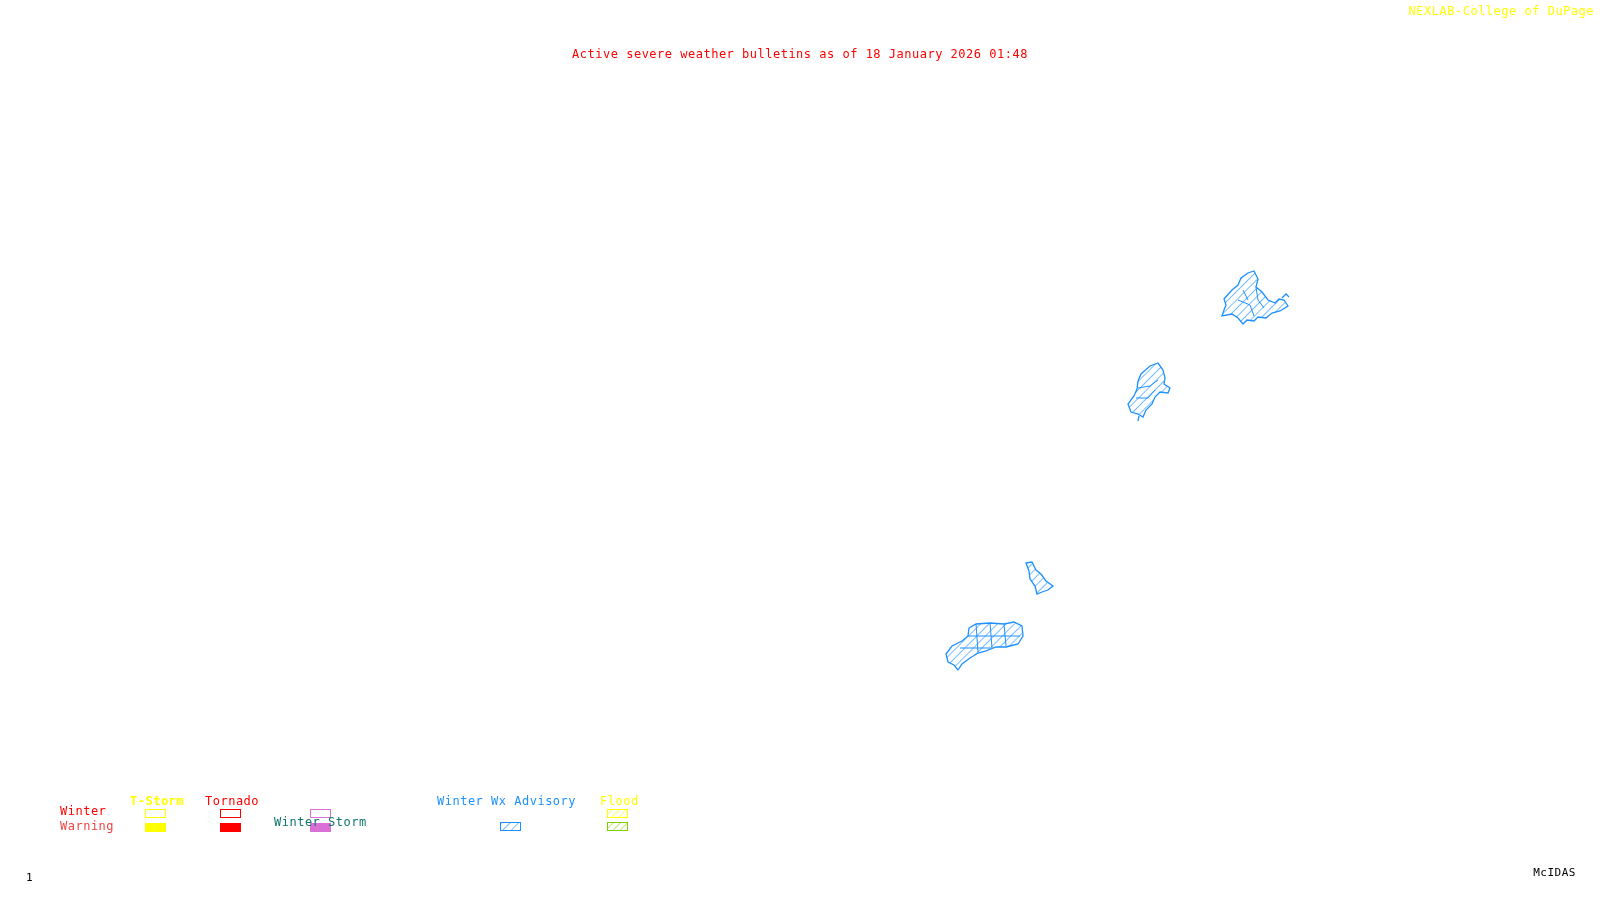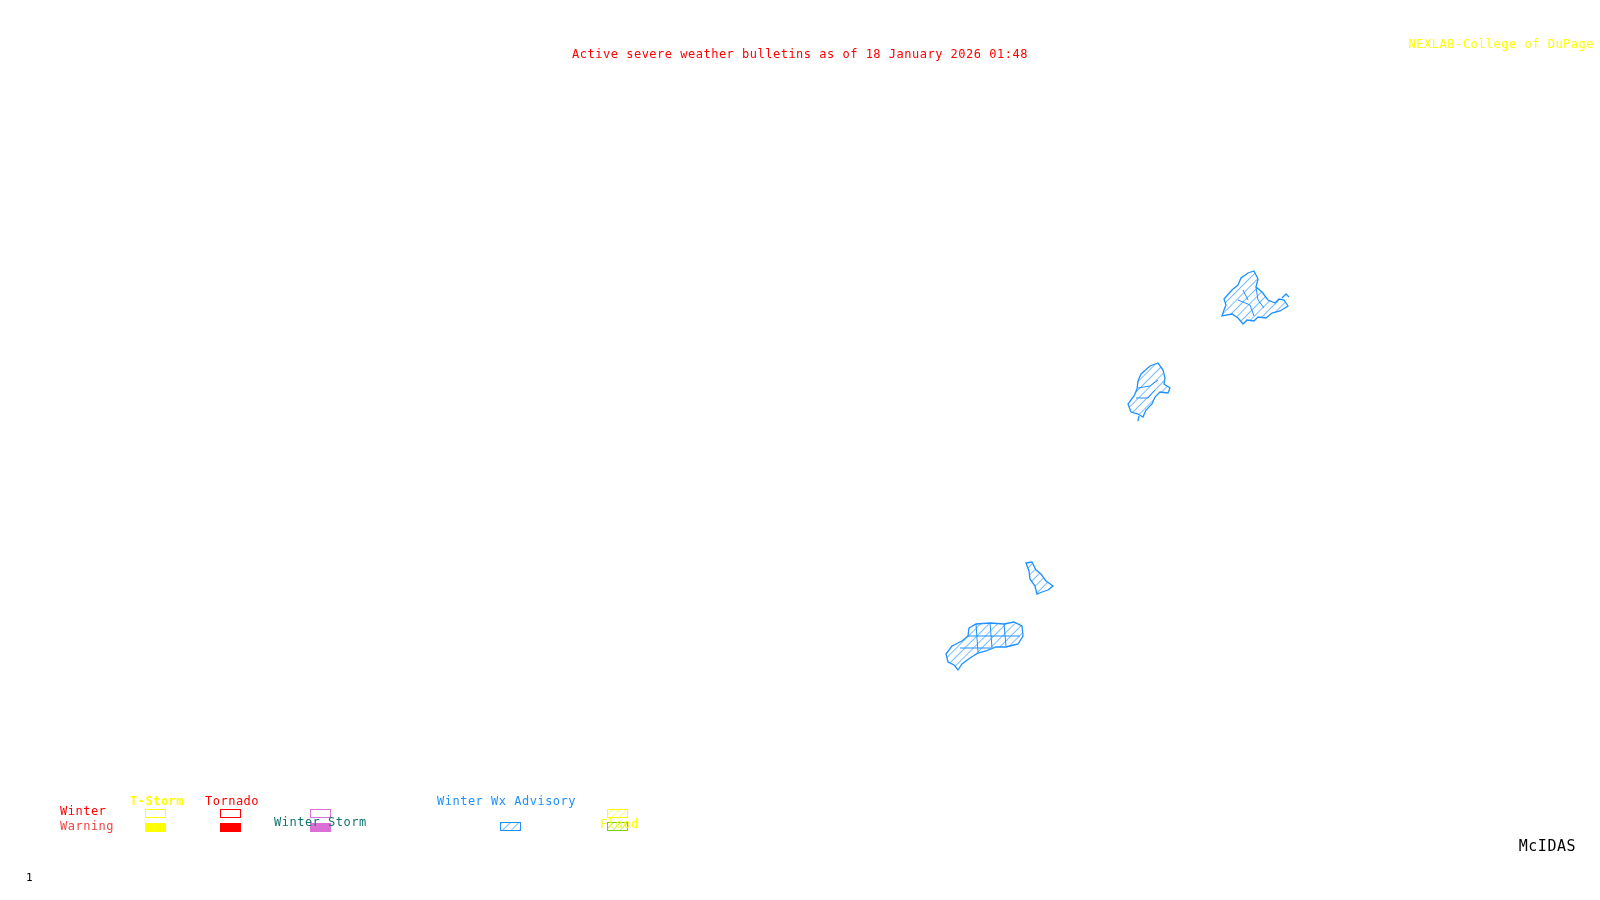--- a/index.html
+++ b/index.html
@@ -1,22 +1,22 @@
 <!DOCTYPE html>
 <html><head>
 <meta charset="utf-8">
 <style>
   html, body { margin: 0; padding: 0; background: #ffffff; }
   body { width: 1600px; height: 900px; position: relative; overflow: hidden;
          font-family: "DejaVu Sans Mono", monospace; }
   .txt { position: absolute; font-size: 12px; line-height: 12px; white-space: nowrap; letter-spacing: 0.5px; }
   .title { left: 0; width: 1600px; text-align: center; top: 24px; color: #ff0000; margin-top: 24px; }
-  .credit { right: 6px; top: 5px; color: #ffff00; margin-top: 33px; }
+  .credit { right: 6px; top: 5px; color: #ffff00; }
   .frame-num { left: 26px; top: 872px; color: #000; font-size: 11px; }
-  .mcidas { right: 24px; top: 840px; color: #000; font-size: 15px; padding-left: 35px; }
+  .mcidas { right: 24px; top: 867px; color: #000; font-size: 11px; padding-left: 35px; }
   svg.map { position: absolute; left: 0; top: 0; }
 </style>
 </head>
 <body>
 
 <div class="txt title">Active severe weather bulletins as of 18 January 2026 01:48</div>
 <div class="txt credit">NEXLAB-College of DuPage</div>
 
 <svg class="map" width="1600" height="900">
   <defs>
@@ -62,16 +62,16 @@
   <rect x="607.5" y="809.5" width="20" height="8" fill="url(#hatchYellow)" stroke="#ffff00"></rect>
   <rect x="607.5" y="822.5" width="20" height="8" fill="url(#hatchGreen)" stroke="#7fcf00"></rect>
 </svg>
 
 <div class="txt" style="left:60px;top:805px;color:#ff0000;">Winter</div>
 <div class="txt" style="left:60px;top:820px;color:#ef4444;">Warning</div>
 <div class="txt" style="left:130px;top:795px;color:#ffff00;font-weight:bold;">T-Storm</div>
 <div class="txt" style="left:205px;top:795px;color:#ff0000;">Tornado</div>
 <div class="txt" style="left:274px;top:795px;color:#0f766e;margin-top:21px;">Winter Storm</div>
 <div class="txt" style="left:437px;top:795px;color:#1e90ff;">Winter Wx Advisory</div>
-<div class="txt" style="left:600px;top:795px;color:#ffff00;margin-top:23px;">Flood</div>
+<div class="txt" style="left:600px;top:795px;color:#ffff00;">Flood</div>
 
 <div class="txt frame-num">1</div>
 <div class="txt mcidas">McIDAS</div>
 
 </body></html>

